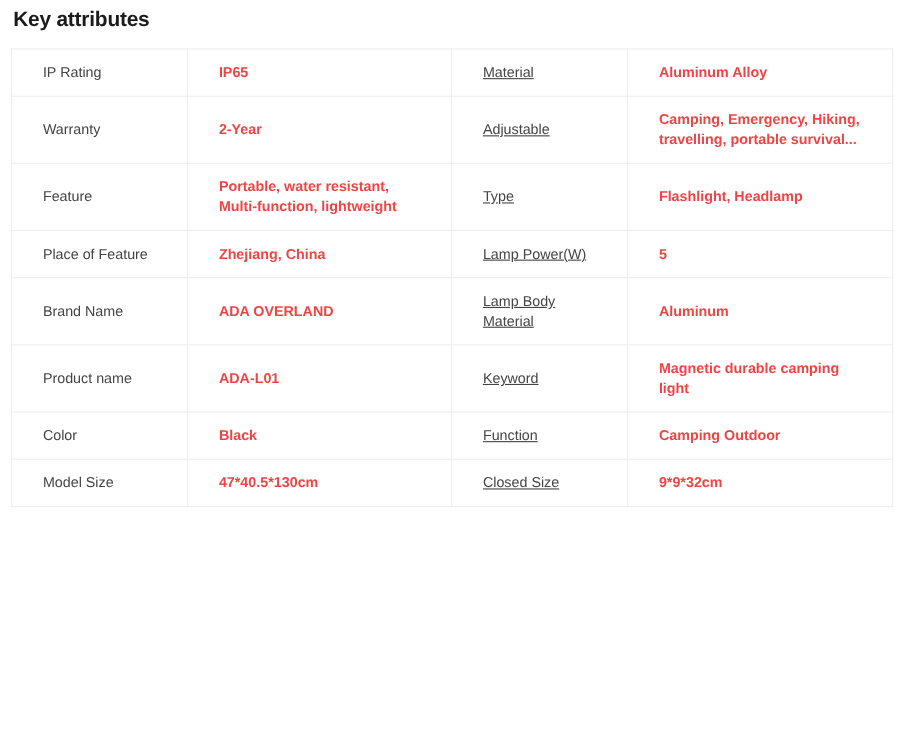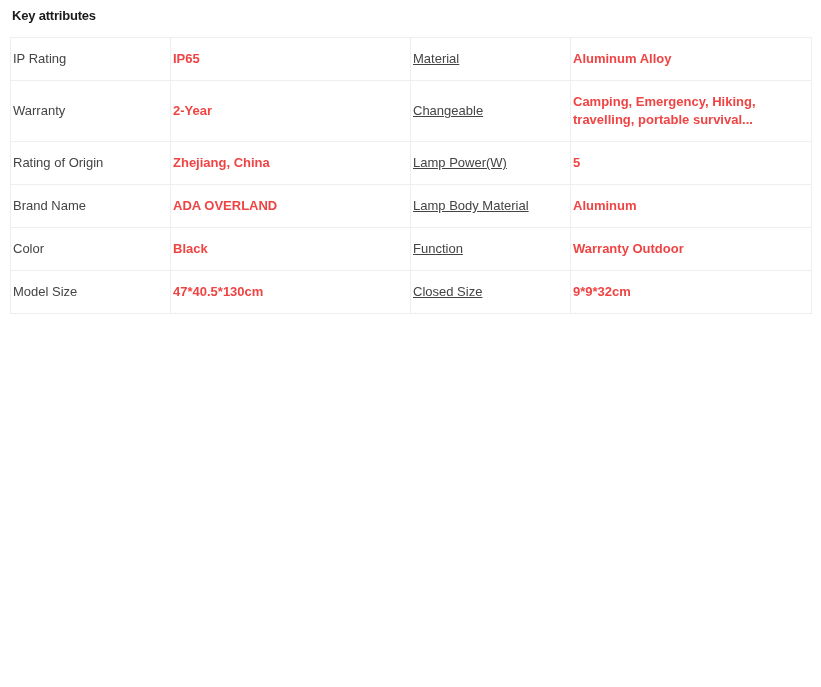--- a/index.html
+++ b/index.html
@@ -13,37 +13,37 @@
     font-family: "Liberation Sans", sans-serif;
     color: #222222;
     overflow: hidden;
   }
   .page {
     width: 821px;
     box-sizing: border-box;
     padding: 0 10px;
   }
   .page-title {
-    font-size: 13px;
+    font-size: 19px;
     font-weight: bold;
     color: #1b1b1b;
     margin: 8px 0 14px 2px;
     letter-spacing: -0.2px;
   }
   table.attrs {
     width: 801px;
     border-collapse: collapse;
     table-layout: fixed;
     border: 1px solid #e8e8e8;
     background: #fff;
   }
   table.attrs td {
     border: 1px solid #eeeeee;
     vertical-align: middle;
-    padding: 12px 2px;
+    padding: 12px 28px;
     font-size: 13px;
     line-height: 18px;
     box-sizing: border-box;
   }
   td.label {
     width: 160px;
     color: #444444;
     font-weight: normal;
   }
   td.value {
@@ -80,29 +80,43 @@
           </td>
       </tr>
       <tr>
         <td class="label">
             <span class="cell-text">Warranty</span>
           </td>
         <td class="value">
             <span class="cell-text">2-Year</span>
           </td>
         <td class="label second">
-            <span class="cell-text">Changeable</span>
+            <span class="cell-text">Adjustable</span>
           </td>
         <td class="value second">
             <span class="cell-text">Camping, Emergency, Hiking, travelling, portable survival...</span>
           </td>
       </tr>
       <tr>
         <td class="label">
-            <span class="cell-text">Rating of Origin</span>
+            <span class="cell-text">Feature</span>
+          </td>
+        <td class="value">
+            <span class="cell-text">Portable, water resistant, Multi-function, lightweight</span>
+          </td>
+        <td class="label second">
+            <span class="cell-text">Type</span>
+          </td>
+        <td class="value second">
+            <span class="cell-text">Flashlight, Headlamp</span>
+          </td>
+      </tr>
+      <tr>
+        <td class="label">
+            <span class="cell-text">Place of Feature</span>
           </td>
         <td class="value">
             <span class="cell-text">Zhejiang, China</span>
           </td>
         <td class="label second">
             <span class="cell-text">Lamp Power(W)</span>
           </td>
         <td class="value second">
             <span class="cell-text">5</span>
           </td>
@@ -116,30 +130,44 @@
           </td>
         <td class="label second">
             <span class="cell-text">Lamp Body Material</span>
           </td>
         <td class="value second">
             <span class="cell-text">Aluminum</span>
           </td>
       </tr>
       <tr>
         <td class="label">
+            <span class="cell-text">Product name</span>
+          </td>
+        <td class="value">
+            <span class="cell-text">ADA-L01</span>
+          </td>
+        <td class="label second">
+            <span class="cell-text">Keyword</span>
+          </td>
+        <td class="value second">
+            <span class="cell-text">Magnetic durable camping light</span>
+          </td>
+      </tr>
+      <tr>
+        <td class="label">
             <span class="cell-text">Color</span>
           </td>
         <td class="value">
             <span class="cell-text">Black</span>
           </td>
         <td class="label second">
             <span class="cell-text">Function</span>
           </td>
         <td class="value second">
-            <span class="cell-text">Warranty Outdoor</span>
+            <span class="cell-text">Camping Outdoor</span>
           </td>
       </tr>
       <tr>
         <td class="label">
             <span class="cell-text">Model Size</span>
           </td>
         <td class="value">
             <span class="cell-text">47*40.5*130cm</span>
           </td>
         <td class="label second">

